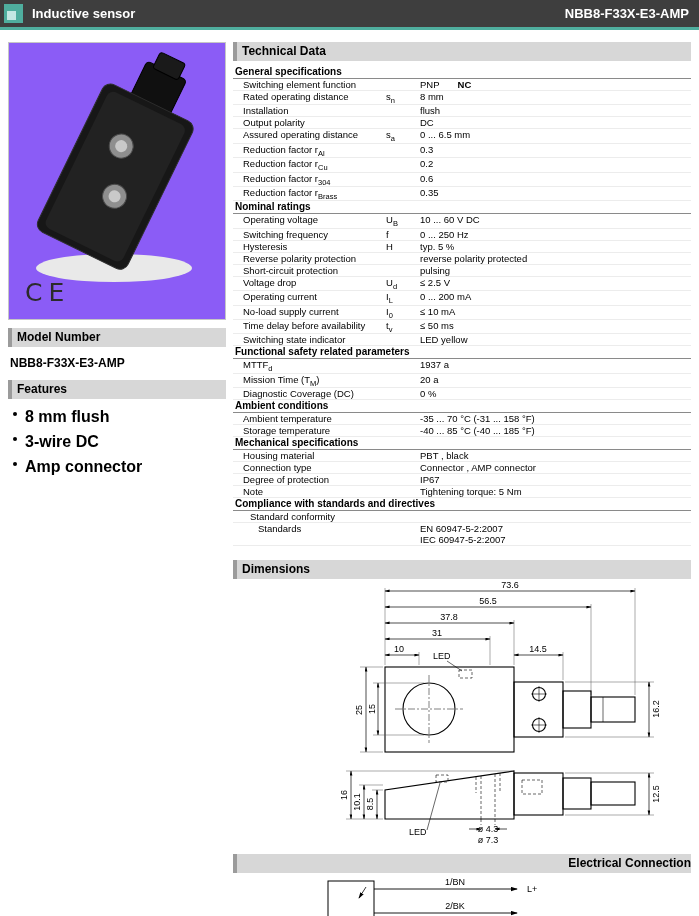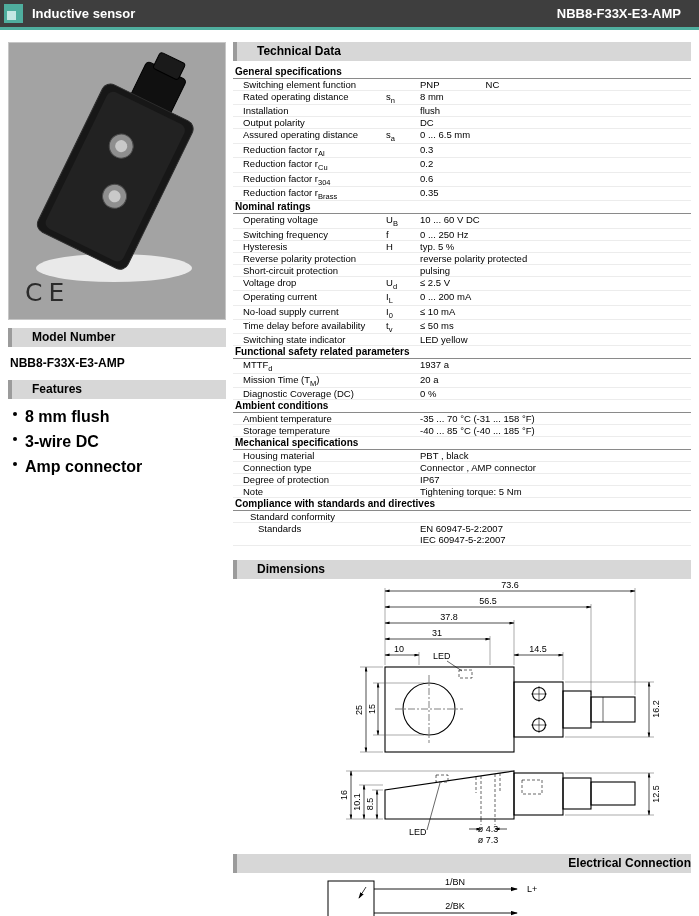--- a/index.html
+++ b/index.html
@@ -4,52 +4,52 @@
 <style>
   * { box-sizing: border-box; margin: 0; padding: 0; }
   html,body { width: 699px; height: 916px; }
   body {
     font-family: "Liberation Sans", sans-serif;
     background: #fff; color: #000; position: relative; overflow: hidden;
   }
   :root { --accent:#4fae9e; --headerbg:#3e3e3e; --barbg:#d7d7d7; }
 
   
-  .header { height: 27px; background: var(--headerbg); display: flex; align-items: center; padding: 0 18px 0 4px; text-align: right; }
+  .header { height: 27px; background: var(--headerbg); display: flex; align-items: center; padding: 0 10px 0 4px; text-align: right; }
   .logo { width: 19px; height: 19px; background: var(--accent); position: relative; flex: 0 0 auto; }
   .logo::after { content:""; position:absolute; left:3px; bottom:3px; width:9px; height:9px; background:#c4e8e3; }
   .header-title { color:#fff; font-weight:bold; font-size:13px; margin-left:9px; }
   .header-part { margin-left:auto; color:#fff; font-weight:bold; font-size:13px; }
   .accent-line { height:3px; background: var(--accent); }
 
   
-  .section-bar { background: var(--barbg); height: 19px; line-height: 19px; font-size: 12px; font-weight: bold; padding-left: 24px; position: relative; }
+  .section-bar { background: var(--barbg); height: 19px; line-height: 19px; font-size: 12px; font-weight: bold; padding-left: 9px; position: relative; }
   .section-bar::before { content:""; position:absolute; left:0; top:0; bottom:0; width:4px; background:#9b9b9b; }
 
   
   .left-col { position:absolute; left:8px; top:42px; width:218px; }
-  .photo-box { border:1px solid #c6c6c6; height:278px; position:relative; background:#a3a3a3; overflow:hidden; }
+  .photo-box { border:1px solid #c6c6c6; height:278px; position:relative; background:#8b5cf6; overflow:hidden; }
   .ce-mark { position:absolute; left:16px; bottom:12px; font-family:"DejaVu Sans",sans-serif; font-size:25px; letter-spacing:6px; color:#2b2b2b; }
   .left-col .section-bar { margin-top:8px; }
   .model-number { font-size:12px; font-weight:bold; padding:9px 0 2px 2px; }
   .features-list { list-style:none; padding:9px 0 0 4px; }
   .features-list li { font-size:16px; font-weight:bold; position:relative; padding-left:13px; margin-bottom:7px; }
   .features-list li::before { content:""; position:absolute; left:1px; top:3.5px; width:4px; height:4px; background:#000; border-radius:50%; }
 
   
   .right-col { position:absolute; left:233px; top:42px; width:458px; }
   .spec-table { margin-top:5px; }
   .sec-title { font-size:10px; font-weight:bold; height:13px; line-height:12px; border-bottom:1px solid #8a8a8a; padding-left:2px; }
   .spec-row { display:flex; font-size:9.5px; line-height:11px; min-height:11px; border-bottom:1px solid #ececec; }
   .c-label { width:153px; padding-left:10px; }
   .spec-row.ind2 .c-label { padding-left:17px; }
   .spec-row.ind3 .c-label { padding-left:25px; }
   .c-sym { width:34px; }
   .c-val { flex:1; }
-  .c-val .v2 { margin-left:46px; }
+  .c-val .v2 { margin-left:18px;font-weight:bold; }
   sub { font-size:7.5px; line-height:1; }
 
   .dim-bar { margin-top:14px; }
   .elec-bar { margin-top:10px;text-align:right; }
 
   
   svg { display:block; }
   svg text { font-family:"Liberation Sans",sans-serif; font-size:9px; fill:#000; }
   .dl   { stroke:#000; stroke-width:0.7; }
   .ext  { stroke:#555; stroke-width:0.5; }

